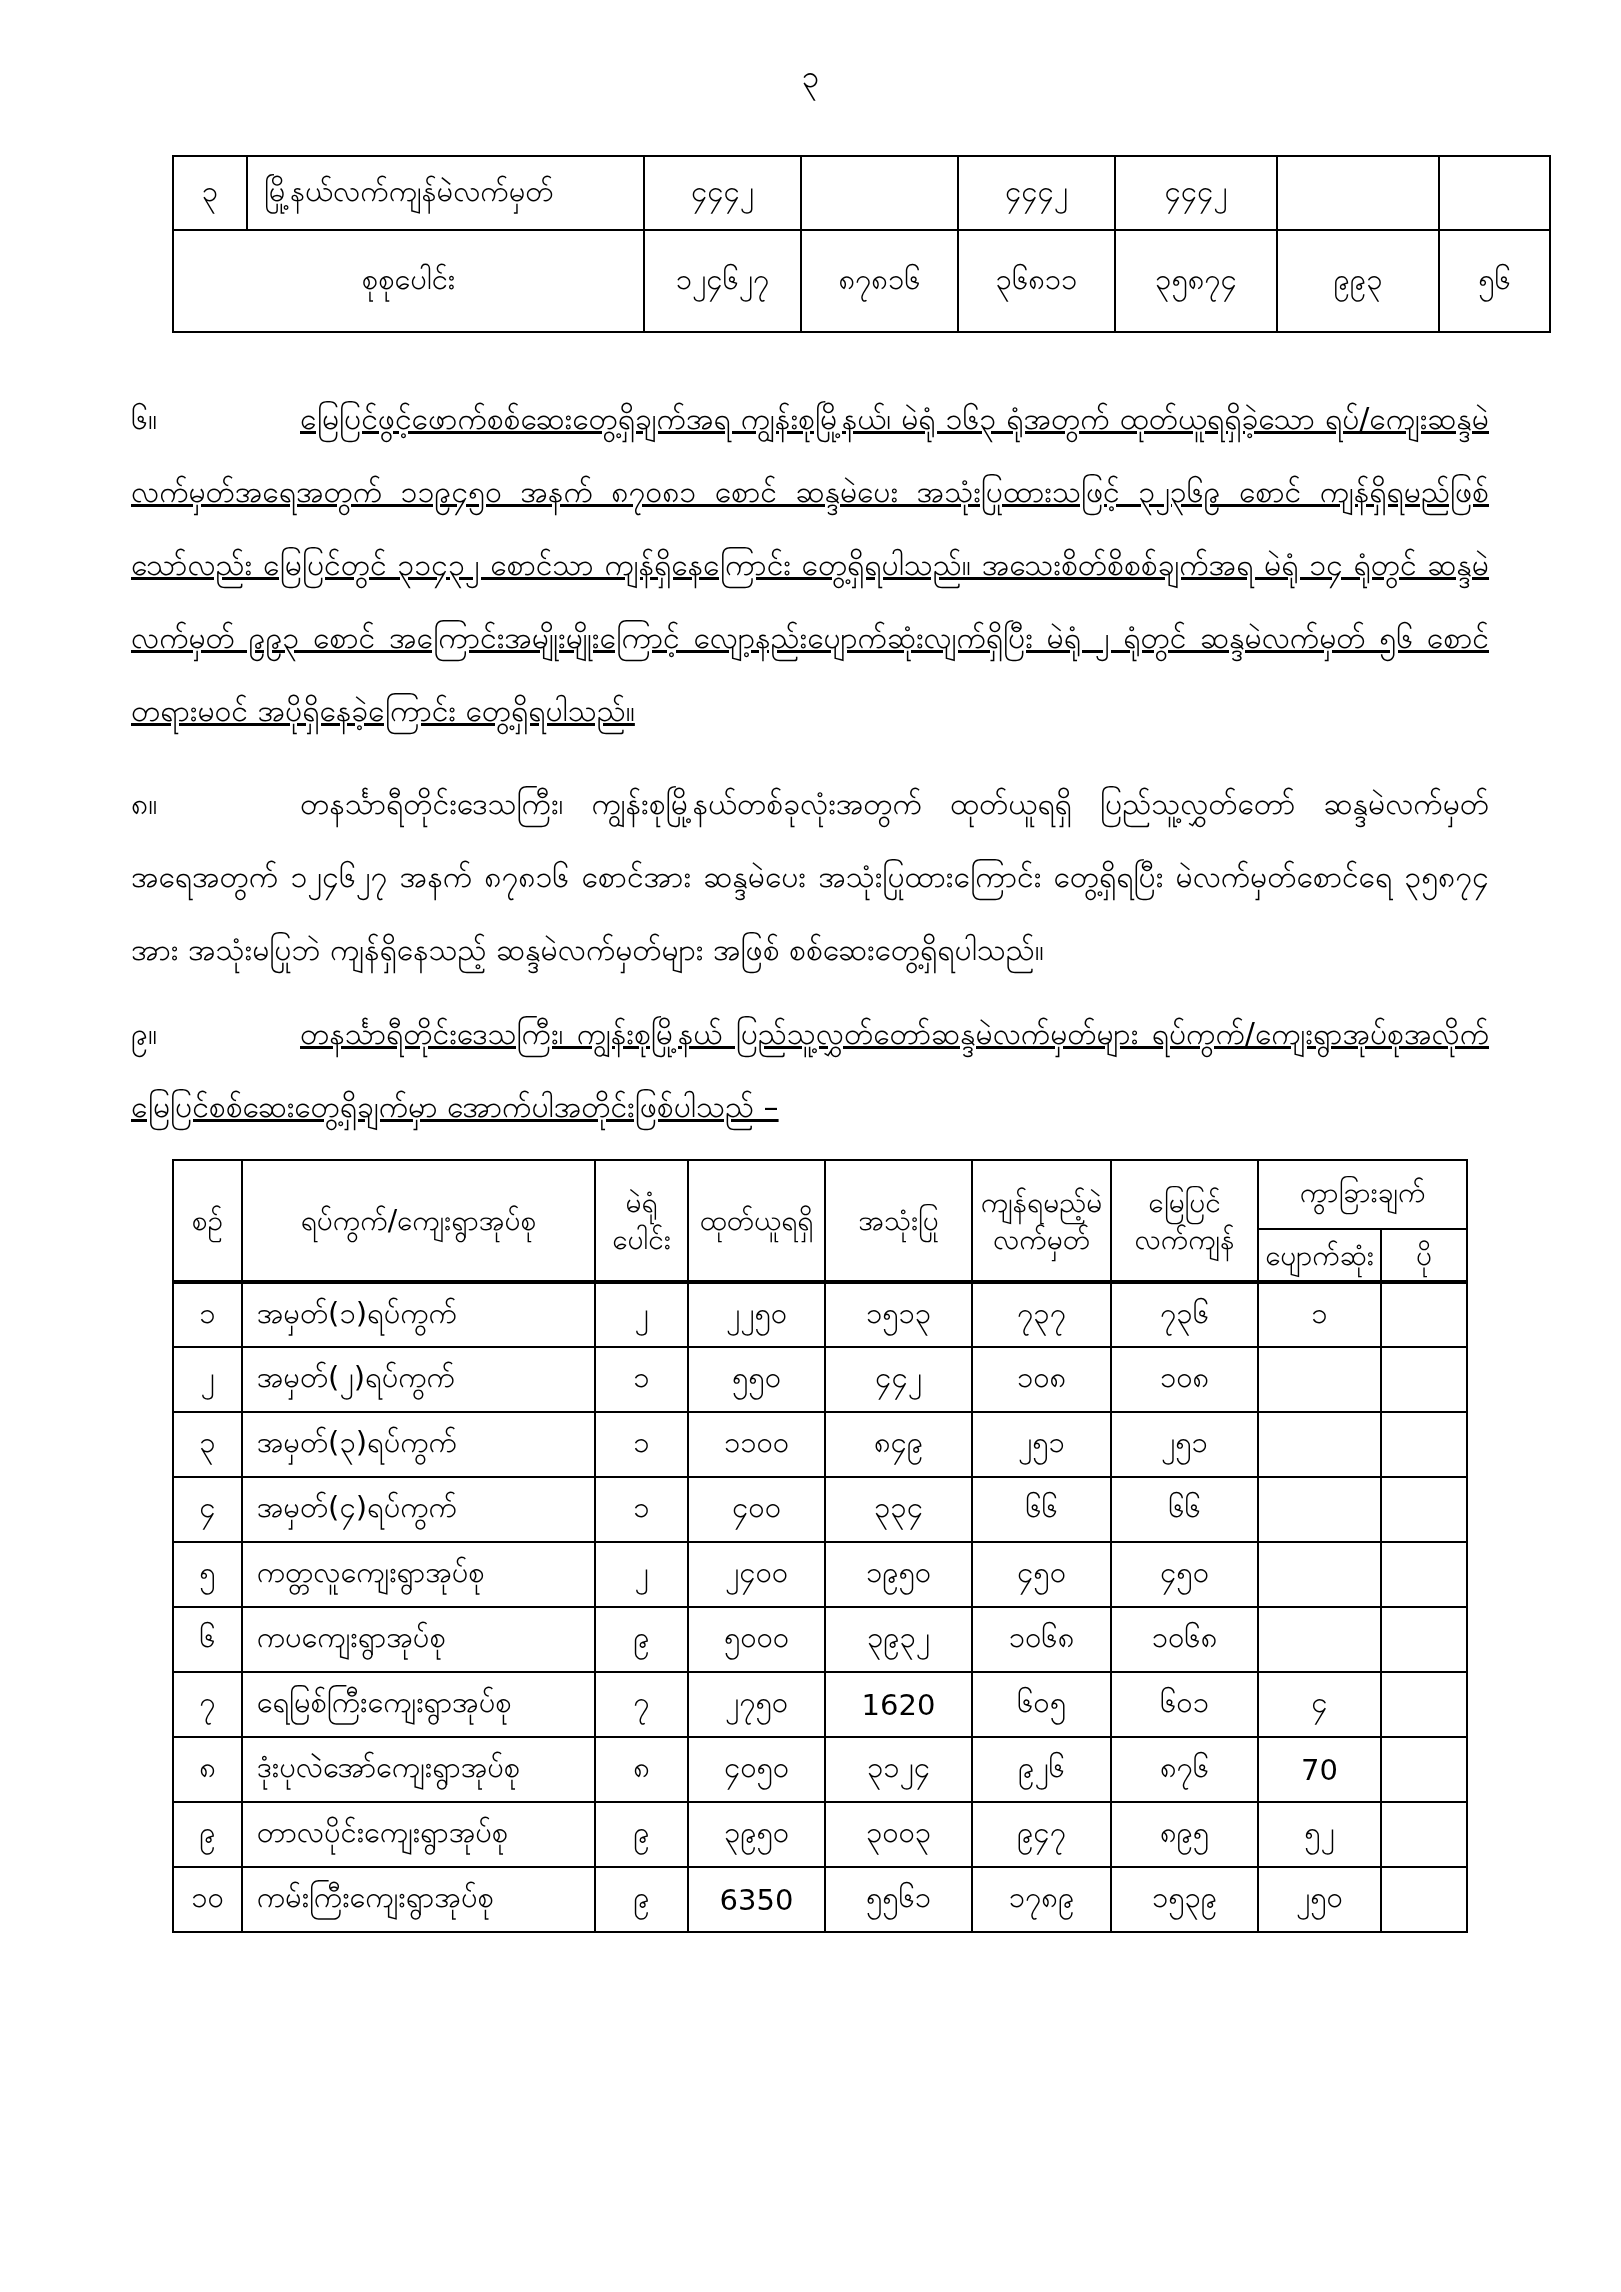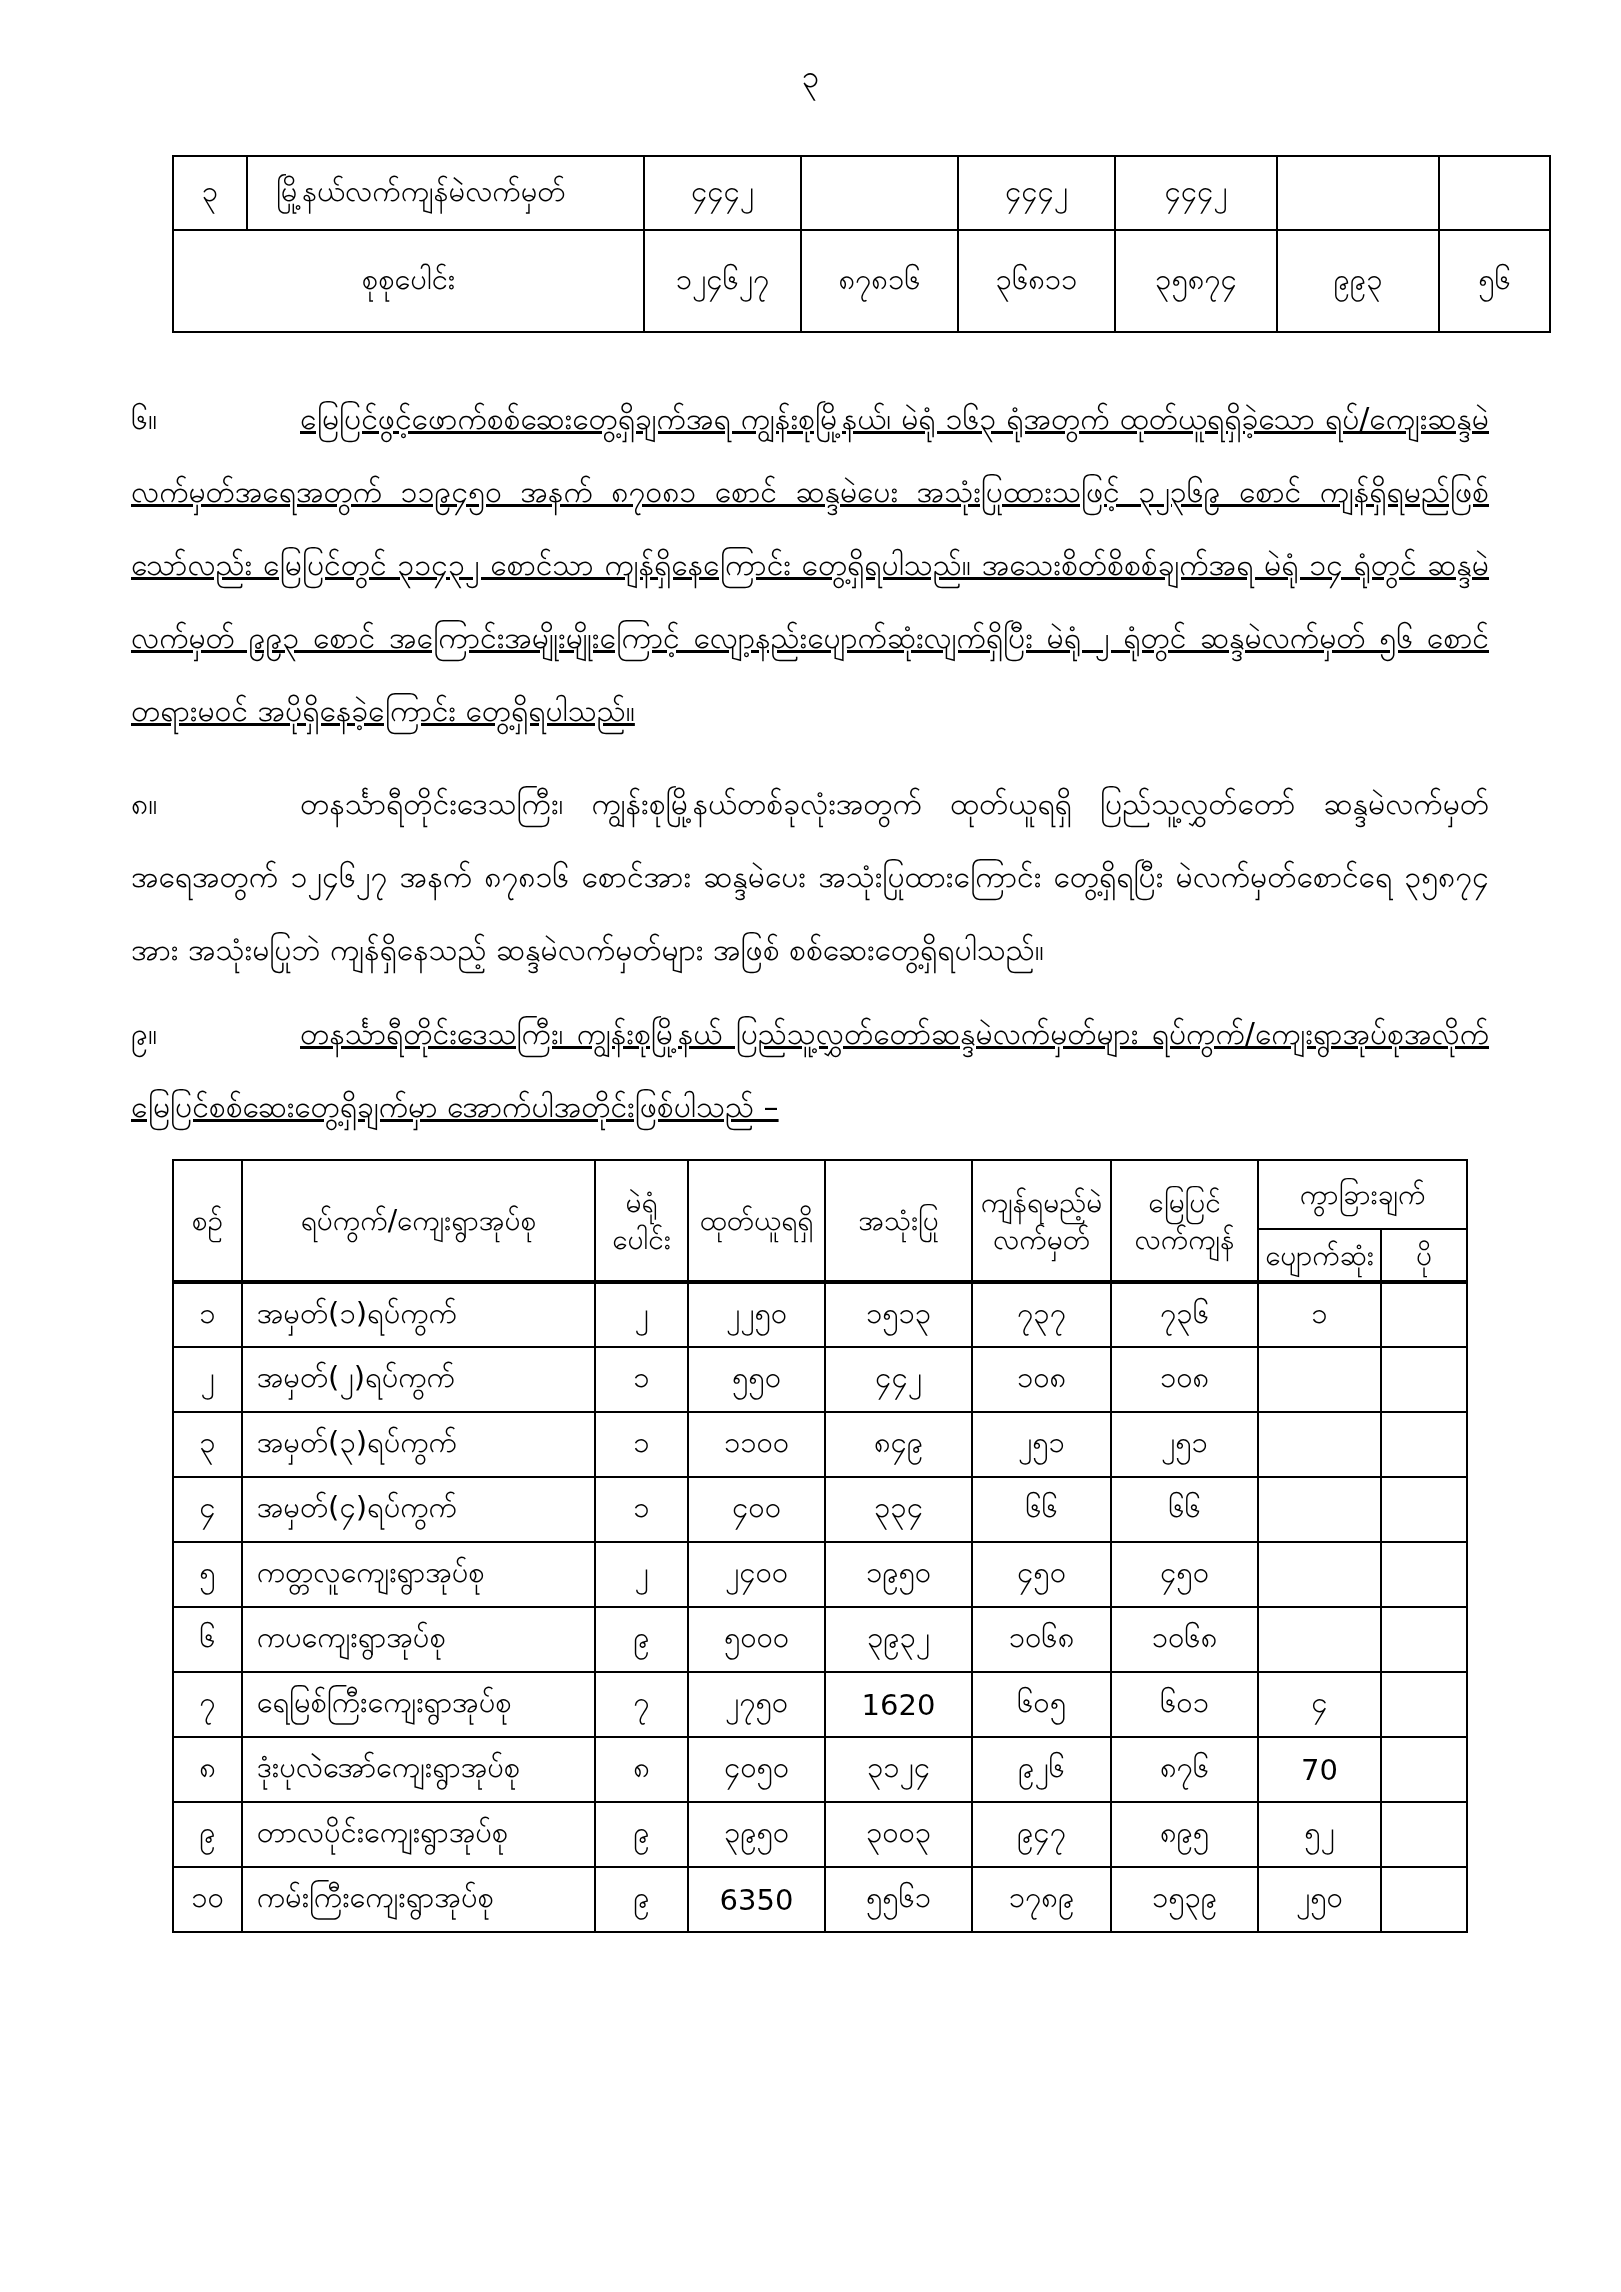--- a/index.html
+++ b/index.html
@@ -17,40 +17,40 @@
     border:2.9px solid #000;
   }
   table.doc-table th,table.doc-table td{
     border:2px solid #000;border-top-width:2.9px;border-bottom-width:2.9px;
     font-size:29px;text-align:center;vertical-align:middle;
     padding:2px 5.9px;box-sizing:border-box;overflow:hidden;
     font-weight:normal;
   }
   
   .top-table-wrap{margin:57px 0 0 172px;}
-  .top-table td.desc-cell{text-align:left;padding-left:28px;}
+  .top-table td.desc-cell{text-align:left;padding-left:16px;}
   .top-table tr.carry-row td{height:74px;}
   .top-table tr.total-row td{height:102px;border-radius:31px;}
   
   .paras{margin:0 131px;width:1358px;}
   .para{
     font-size:30px;line-height:73px;text-align:justify;
     margin:0;
   }
   .para-6{margin-top:49px;text-decoration:underline;}
   .para-7{margin-top:39px;}
   .para-8{margin-top:19.6px;}
   .para-9{margin-top:11.8px;text-decoration:underline;}
   .para-num{display:inline-block;width:169px;}
   
   .bottom-table-wrap{margin:15.7px 0 0 172px;}
   .bottom-table thead th{font-size:28px;line-height:37px;padding:3.9px 3.9px;}
   .bottom-table thead th.hdr-span{border-bottom-width:4.9px;}
   .bottom-table thead tr.sub-hdr th{border-bottom-width:4.9px;height:53px;}
-  .bottom-table thead th.hdr-diff{border-bottom-width:2px;height:69px;}
+  .bottom-table thead th.hdr-diff{border-bottom-width:2px;height:69px;font-family:Liberation Mono, monospace;}
   .bottom-table tbody td{height:65px;}
   .bottom-table tbody td.name-cell{text-align:left;padding-left:13.7px;}
 </style>
 </head>
 <body>
 
 <div class="page">
 
   <div class="page-number">၃</div>
 

